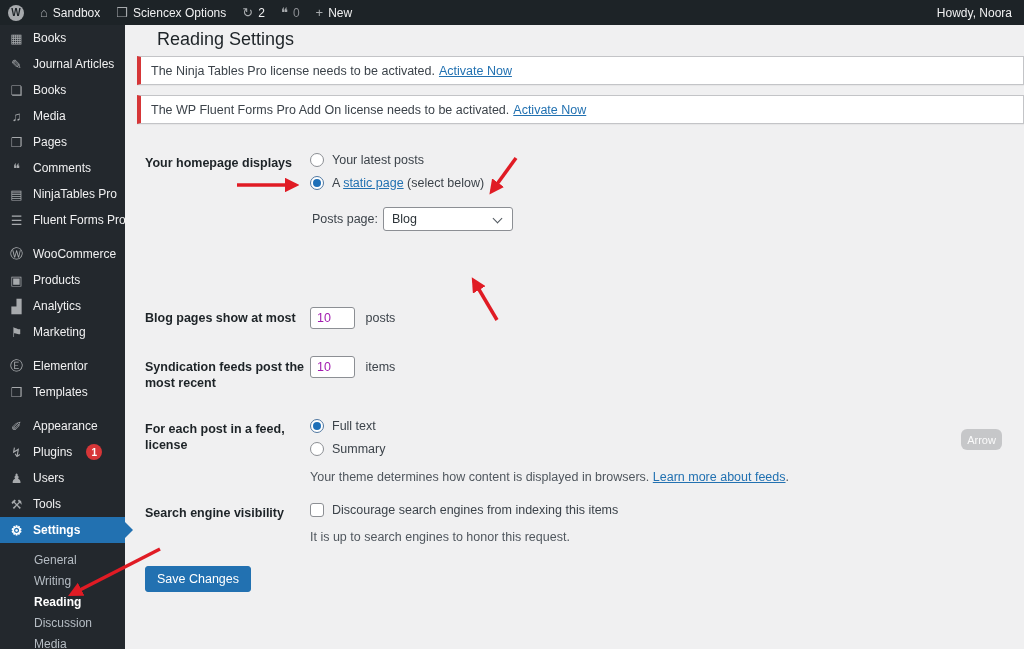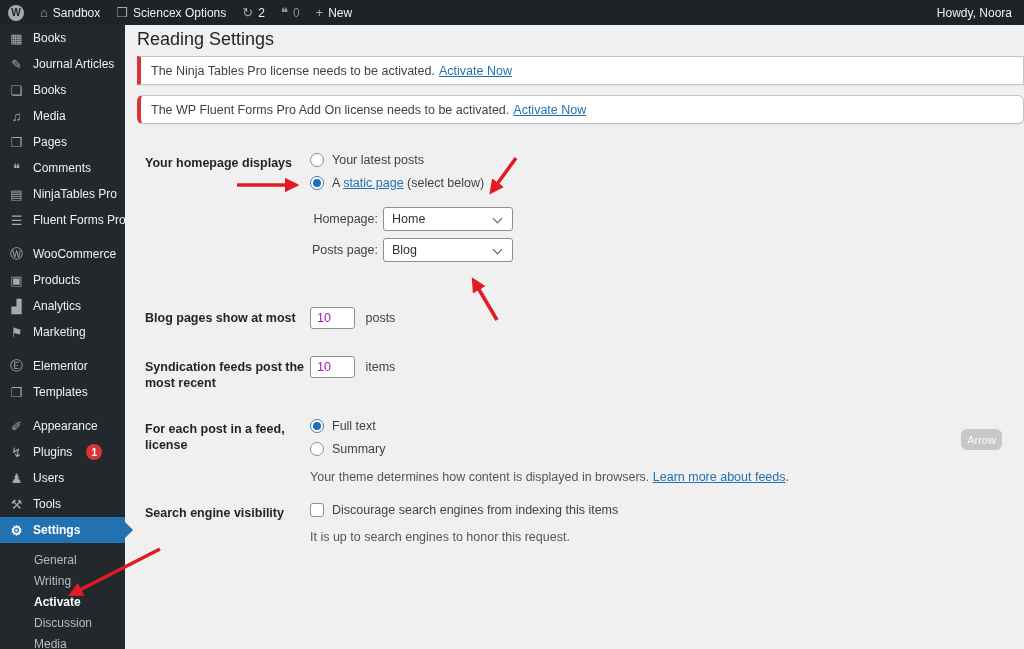--- a/index.html
+++ b/index.html
@@ -61,33 +61,33 @@
     padding-left: 34px; color: #b6bdc4; font-size: 12px; cursor: pointer;
   }
   .smi.current { color: #fff; font-weight: 700; }
 
   
   .content {
     position: absolute; top: 25px; left: 125px; right: 0; bottom: 0;
     background: #f0f0f1;
   }
   .page-title {
-    position: absolute; left: 12px; top: 4px;
+    position: absolute; left: 32px; top: 4px;
     font-size: 18px; font-weight: 400; color: #1d2327;
   }
   .notice {
     position: absolute; left: 12px; right: 0; height: 29px;
     background: #fff;
     border: 1px solid #c3c4c7; border-left: 4px solid #d63638;
     box-shadow: 0 1px 1px rgba(0,0,0,0.04);
     display: flex; align-items: center; gap: 4px;
     padding-left: 10px; font-size: 12.5px; color: #3c434a; text-align: right;
   }
   .notice-1 { top: 31px; }
-  .notice-2 { top: 70px; border-radius: 6px; }
+  .notice-2 { top: 70px; }
   a.lnk { color: #2271b1; text-decoration: underline; cursor: pointer; }
 
   .form-row { position: absolute; left: 20px; display: flex; align-items: flex-start; }
   .row-label {
     width: 160px; flex: none; font-weight: 700; font-size: 12.5px;
     color: #1d2327; line-height: 16px; padding-top: 3px;
   }
   .row-ctrl { margin-left: 5px; font-size: 12.5px; color: #3c434a; }
 
   .choice { display: flex; align-items: center; gap: 8px; margin-bottom: 8px; height: 15px; }
@@ -245,21 +245,21 @@
     <span>Tools</span>
   </div>
   <div class="mi current">
     <span class="mi-ic">⚙</span>
     <span>Settings</span>
     <span class="menu-arrow"></span>
   </div>
   <div class="submenu">
     <div class="smi">General</div>
     <div class="smi">Writing</div>
-    <div class="smi current">Activate</div>
+    <div class="smi current">Reading</div>
     <div class="smi">Discussion</div>
     <div class="smi">Media</div>
   </div>
 </div>
 
 <div class="content">
   <h1 class="page-title">Reading Settings</h1>
 
   <div class="notice notice-1">
     <span>The Ninja Tables Pro license needs to be activated.</span>
@@ -275,27 +275,20 @@
     <div class="row-ctrl">
       <div class="choice">
         <span class="radio"></span>
         <span>Your latest posts</span>
       </div>
       <div class="choice">
         <span class="radio checked">
             <span class="dot"></span>
           </span>
         <span><span>A </span><a class="lnk">static page</a><span> (select below)</span></span>
-      </div>
-      <div class="select-row">
-        <span class="select-sublabel">Homepage:</span>
-        <div class="select">
-          <span>Home</span>
-          <span class="chev"></span>
-        </div>
       </div>
       <div class="select-row">
         <span class="select-sublabel">Posts page:</span>
         <div class="select">
           <span>Blog</span>
           <span class="chev"></span>
         </div>
       </div>
     </div>
   </div>
@@ -339,20 +332,21 @@
     <div class="row-label">Search engine visibility</div>
     <div class="row-ctrl">
       <div class="choice">
         <span class="checkbox"></span>
         <span>Discourage search engines from indexing this items</span>
       </div>
       <div class="help" style="margin-top:13px">It is up to search engines to honor this request.</div>
     </div>
   </div>
 
+  <button class="save-btn">Save Changes</button>
 </div>
 
 <svg class="anno-svg" width="1024" height="649" viewBox="0 0 1024 649">
   <defs>
     <marker id="ah" viewBox="0 0 10 10" refX="7" refY="5" markerWidth="4.2" markerHeight="4.2" orient="auto">
       <path d="M0,0 L10,5 L0,10 Z" fill="#e01b24"></path>
     </marker>
   </defs>
   <line x1="237" y1="185" x2="295" y2="185" marker-end="url(#ah)"></line>
   <line x1="516" y1="158" x2="492" y2="191" marker-end="url(#ah)"></line>

